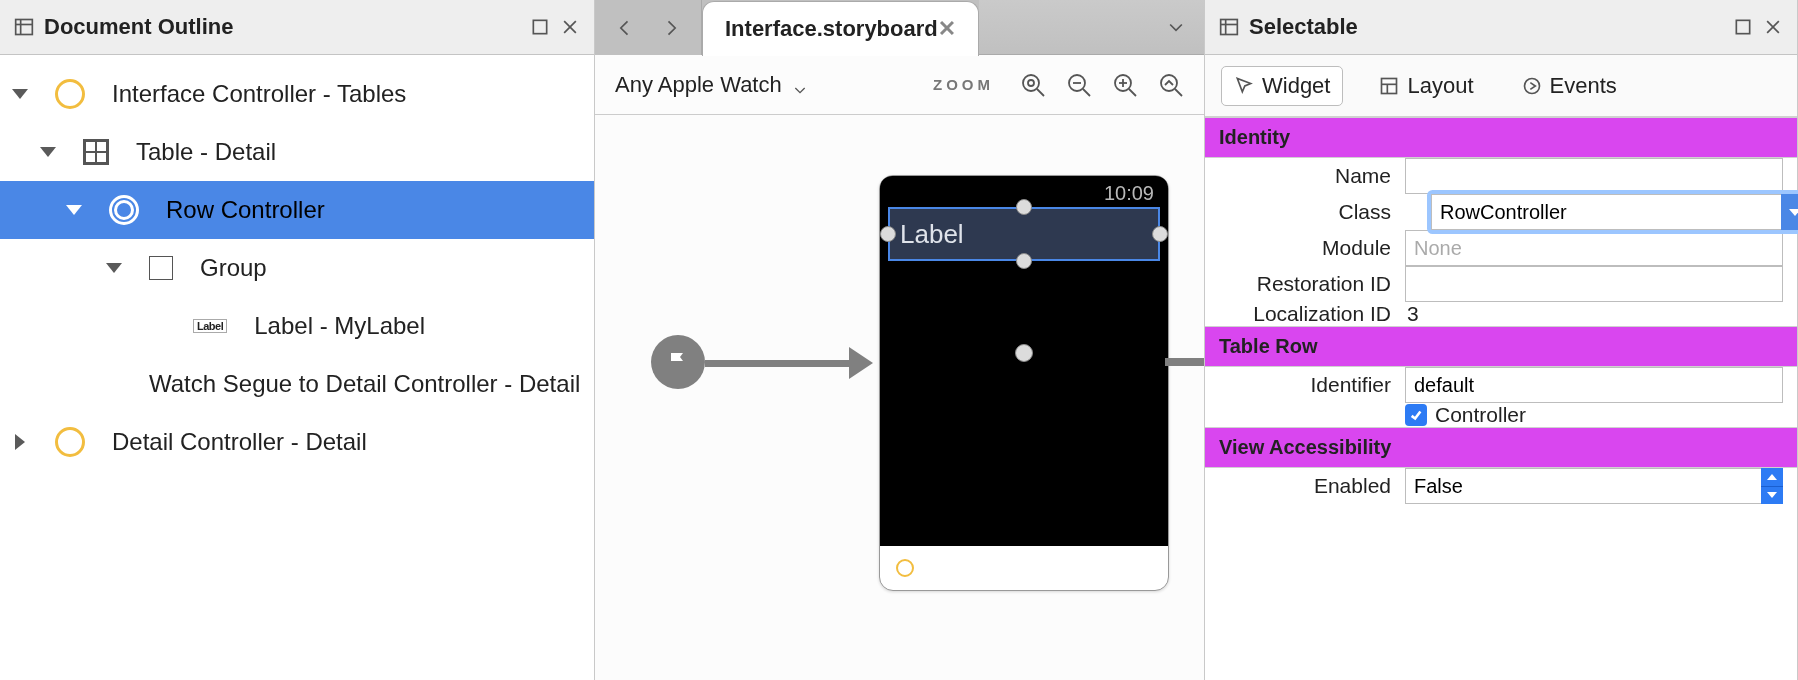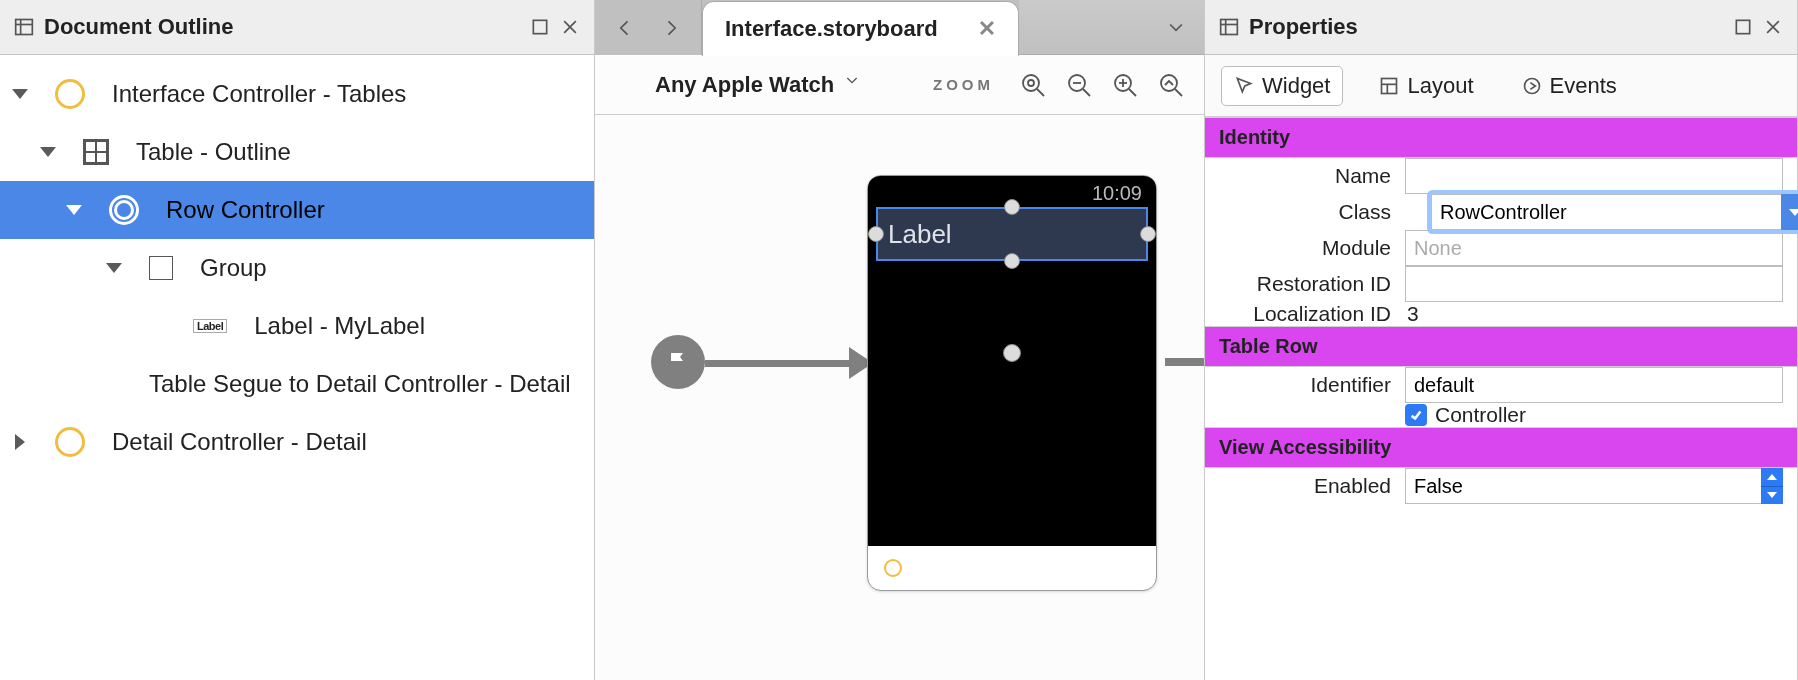--- a/index.html
+++ b/index.html
@@ -32,30 +32,30 @@
   .dbl-circle::before, .dbl-circle::after{ content:""; position:absolute; border-radius:50%; border:3px solid #fff;}
   .dbl-circle::before{ inset:0;}
   .dbl-circle::after{ inset:5px;}
   .tableicon{ width:26px;height:26px; border:2px solid #555; display:grid; grid-template-columns:1fr 1fr; grid-template-rows:1fr 1fr;}
   .tableicon div{ border:1px solid #555;}
   .boxicon{ width:24px;height:24px; border:1.5px solid #555;}
   .labelicon{ font-size:11px; font-weight:600; letter-spacing:-.5px; border:1px solid #aaa; padding:0 3px;}
   
   .tabbar{ height:55px; display:flex; align-items:stretch; background:#c0c0c0;}
   .navbtns{ display:flex; align-items:center; gap:26px; padding:0 20px; border-right:1px solid #aaa;}
-  .tab{ background:#fff; border-top-left-radius:12px; border-top-right-radius:12px; border:1px solid #aaa; border-bottom:none; display:flex; align-items:center; padding:0 22px; gap:40px; font-size:22px; font-weight:600; position:relative; top:1px;}
+  .tab{ background:#fff; border-top-left-radius:12px; border-top-right-radius:12px; border:1px solid #aaa; border-bottom:none; display:flex; align-items:center; padding:0 22px; font-size:22px; font-weight:600; position:relative; top:1px;}
   .tabclose{ color:#888;}
   .tabstrip-rest{ flex:1; display:flex; align-items:center; justify-content:flex-end; padding-right:18px; border-bottom:1px solid #aaa; background:linear-gradient(#cacaca,#c0c0c0);}
   .toolbar{ height:60px; background:#fcfcfc; border-bottom:1px solid #ccc; display:flex; align-items:center; padding:0 20px; gap:20px; font-size:22px;}
-  .device{ display:flex; align-items:flex-start; gap:10px; font-weight:700;margin-left:40px;}
+  .device{ display:flex; align-items:flex-end; gap:10px; font-weight:400;}
   .zoomlbl{ letter-spacing:4px; color:#777; font-size:15px; font-weight:600; margin-left:auto; margin-right:6px;}
   .zicon{ width:26px;height:26px;}
   .canvas{ flex:1; background:#fcfcfc; position:relative; overflow:hidden;}
   
-  .device-frame{ position:absolute; left:272px; top:60px; width:290px; border:1px solid #999; border-radius:14px; background:#fff; box-shadow:0 1px 3px rgba(0,0,0,.15);}
+  .device-frame{ position:absolute; left:284px; top:60px; width:290px; border:1px solid #999; border-radius:14px; background:#fff; box-shadow:0 1px 3px rgba(0,0,0,.15);}
   .screen{ background:#000; border-radius:12px 12px 0 0; padding:0; height:370px; position:relative;}
   .statusbar{ color:#b9b9b9; text-align:right; font-size:20px; padding:6px 14px 2px;}
   .labelbox{ margin:0 8px; height:54px; background:#2e3950; border:2px solid #4a87e6; color:#dfe3ea; font-size:26px; display:flex; align-items:center; padding:0 10px; position:relative;}
   .handle{ width:16px;height:16px; background:#dcdcdc; border:1px solid #8a8a8a; border-radius:50%; position:absolute;}
   .handle.l{ left:-10px; top:50%; transform:translateY(-50%);}
   .handle.r{ right:-10px; top:50%; transform:translateY(-50%);}
   .handle.tm{ left:50%; top:-10px; transform:translateX(-50%);}
   .handle.bm{ left:50%; bottom:-10px; transform:translateX(-50%);}
   .midhandle{ width:18px;height:18px; background:#dcdcdc; border:1px solid #8a8a8a; border-radius:50%; position:absolute; left:50%; transform:translateX(-50%); top:168px;}
   .footer{ height:44px; display:flex; align-items:center; padding-left:16px;}
@@ -125,21 +125,21 @@
     <div class="row indent1">
       <span class="disc">
           <span class="disclosure open"></span>
         </span>
       <span class="tableicon">
           <div></div>
           <div></div>
           <div></div>
           <div></div>
         </span>
-      <span>Table - Outline</span>
+      <span>Table - Detail</span>
     </div>
     <div class="row indent2 selected">
       <span class="disc">
           <span class="disclosure open"></span>
         </span>
       <span class="dbl-circle"></span>
       <span>Row Controller</span>
     </div>
     <div class="row indent3">
       <span class="disc">
@@ -148,21 +148,21 @@
       <span class="boxicon"></span>
       <span>Group</span>
     </div>
     <div class="row indent4">
       <span class="disc"></span>
       <span class="labelicon">Label</span>
       <span>Label - MyLabel</span>
     </div>
     <div class="row indent3">
       <span class="disc"></span>
-      <span>Table Segue to Detail Controller - Detail</span>
+      <span>Watch Segue to Detail Controller - Detail</span>
     </div>
     <div class="row">
       <span class="disc">
           <span class="disclosure closed"></span>
         </span>
       <span class="circle"></span>
       <span>Detail Controller - Detail</span>
     </div>
   </div>
 </div>
@@ -245,21 +245,21 @@
 </div>
 
 <div class="panel right">
   <div class="panel-header">
     <div class="title">
       <svg class="hicon" viewBox="0 0 24 24">
           <rect x="2" y="3" width="20" height="18"></rect>
           <line x1="2" y1="9" x2="22" y2="9"></line>
           <line x1="8" y1="3" x2="8" y2="21"></line>
         </svg>
-      <span>Properties</span>
+      <span>Selectable</span>
     </div>
     <div class="actions">
       <svg class="hicon" viewBox="0 0 24 24">
           <rect x="4" y="4" width="16" height="16"></rect>
         </svg>
       <svg class="hicon" viewBox="0 0 24 24">
           <line x1="5" y1="5" x2="19" y2="19"></line>
           <line x1="19" y1="5" x2="5" y2="19"></line>
         </svg>
     </div>

